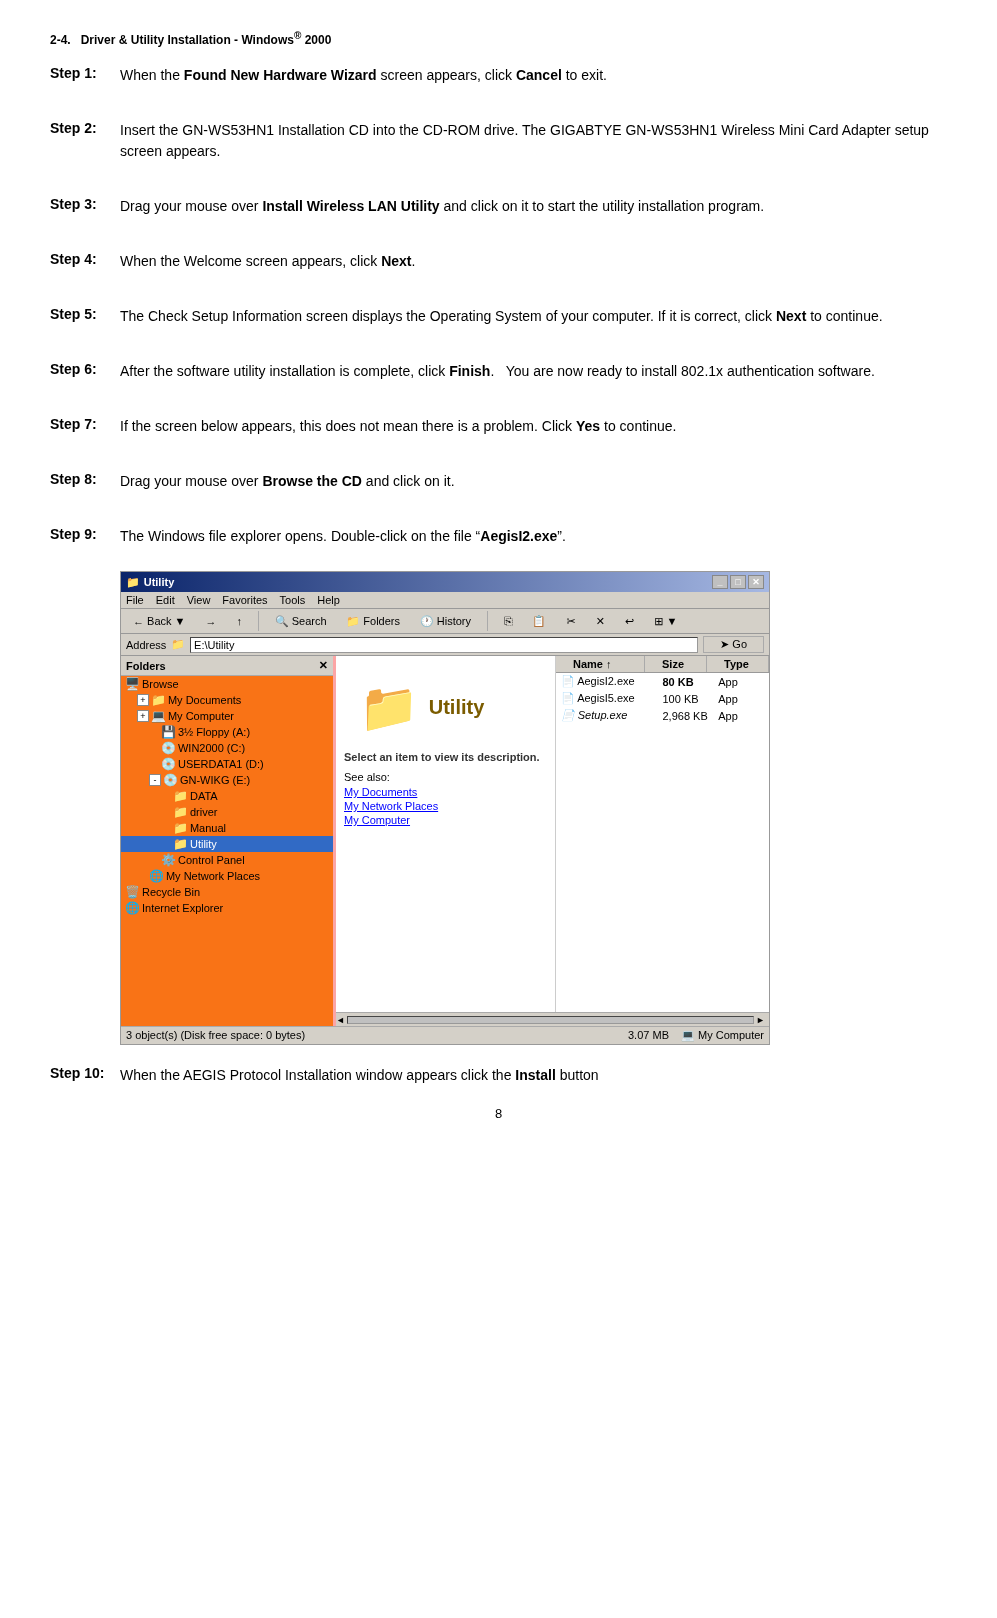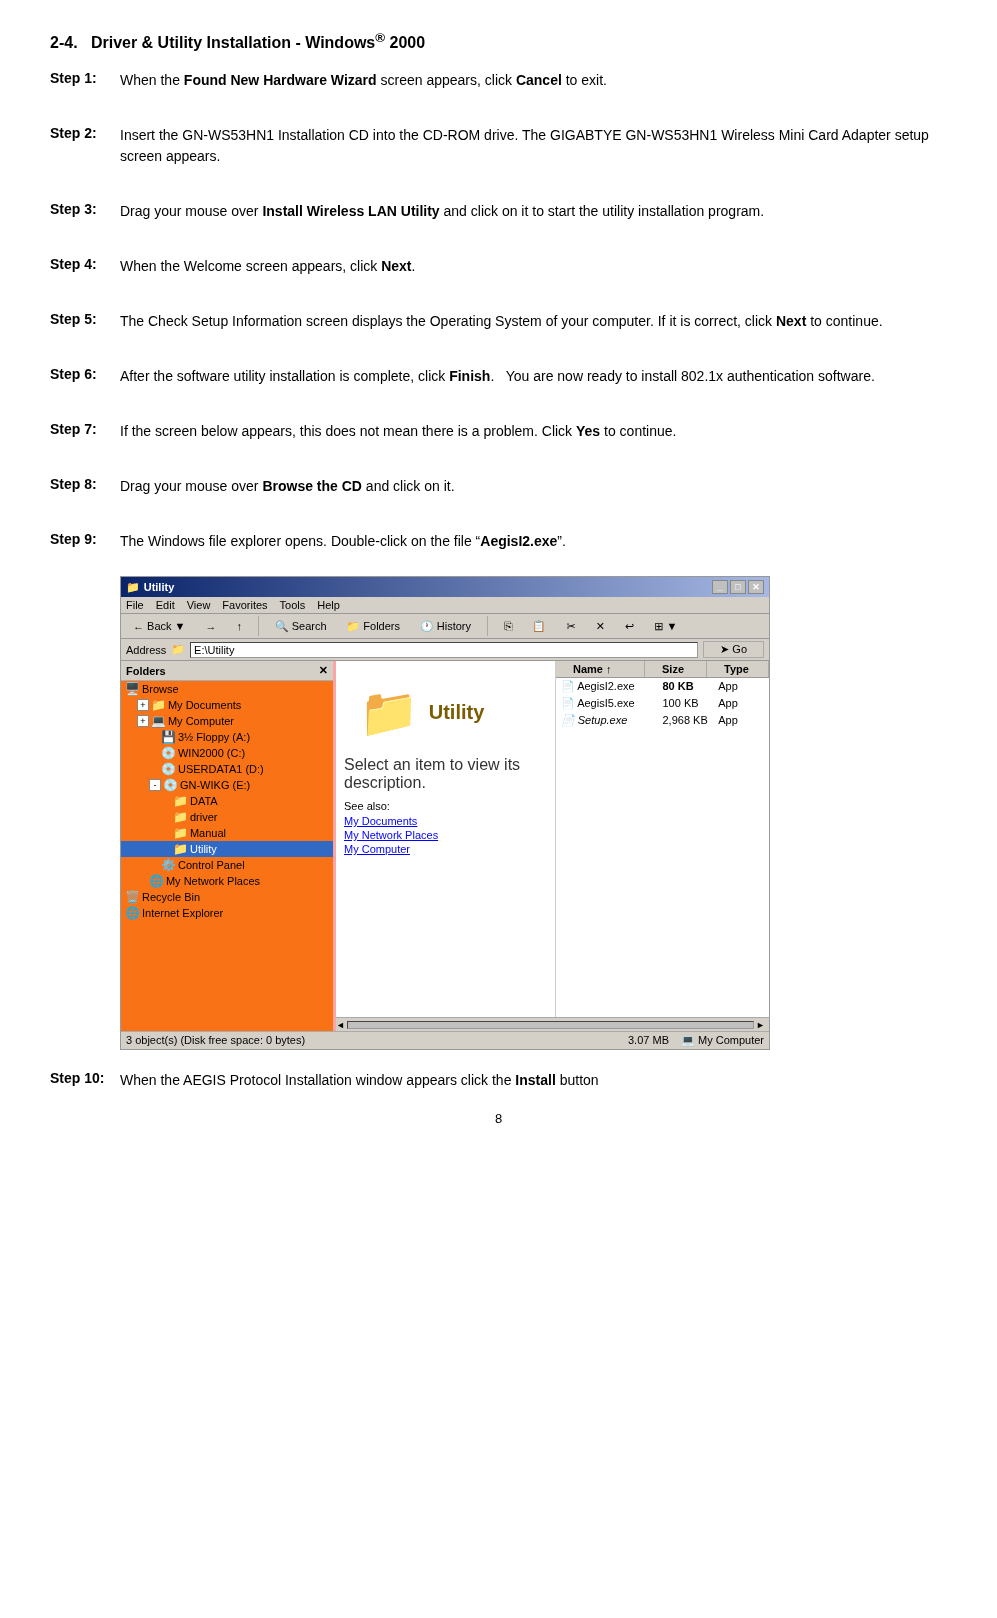--- a/index.html
+++ b/index.html
@@ -6,21 +6,21 @@
     body {
       font-family: Arial, sans-serif;
       font-size: 14px;
       background: #fff;
       color: #000;
       width: 997px;
       min-height: 1618px;
       padding: 30px 50px 40px 50px;
     }
     .page-title {
-      font-size: 16px;
+      font-size: 12px;
       font-weight: bold;
       margin-bottom: 18px;
     }
     .step {
       display: flex;
       margin-bottom: 18px;
     }
     .step-label {
       font-weight: bold;
       min-width: 70px;
@@ -177,21 +177,21 @@
     .file-list-col {
       padding: 2px 17px;
       border-right: 1px solid #aaa;
       font-weight: bold;
       cursor: pointer;
     }
     .file-row {
       display: flex;
       font-size: 11px;
       padding: 1px 0;
-      align-items: flex-start;
+      align-items: flex-end;
       cursor: pointer;
     }
     .file-cell { padding: 1px 5px; }
     .win-statusbar {
       background: #d4d0c8;
       border-top: 1px solid #aaa;
       padding: 2px 5px;
       font-size: 11px;
       display: flex;
       justify-content: space-between;
@@ -407,21 +407,21 @@
 
       <div class="win-right-panel">
         <div class="win-content-area">
 
           <div class="info-pane">
 
             <div class="folder-big">
               <div class="folder-icon-big">📁</div>
               <div class="folder-name-big">Utility</div>
             </div>
-            <div style="font-size:16px; color:#333; margin-bottom: 8px;">Select an item to view its description.</div>
+            <div style="font-size:11px; color:#333; margin-bottom: 8px; font-weight: bold;">Select an item to view its description.</div>
             <div style="font-size:11px; margin-bottom: 3px;">See also:</div>
             <a class="info-link">My Documents</a>
             <a class="info-link">My Network Places</a>
             <a class="info-link">My Computer</a>
           </div>
 
           <div class="file-list">
             <div class="file-list-header">
               <div class="file-list-col" style="flex:2;">Name ↑</div>
               <div class="file-list-col" style="flex:1;">Size</div>

